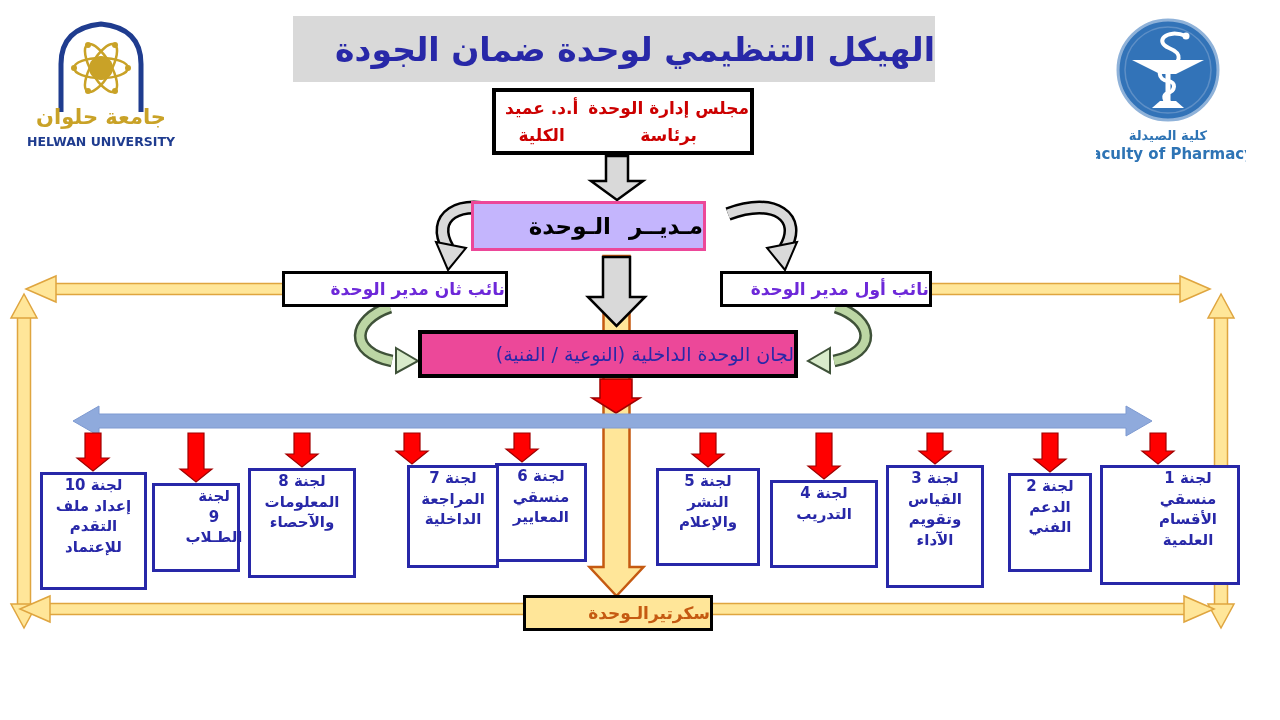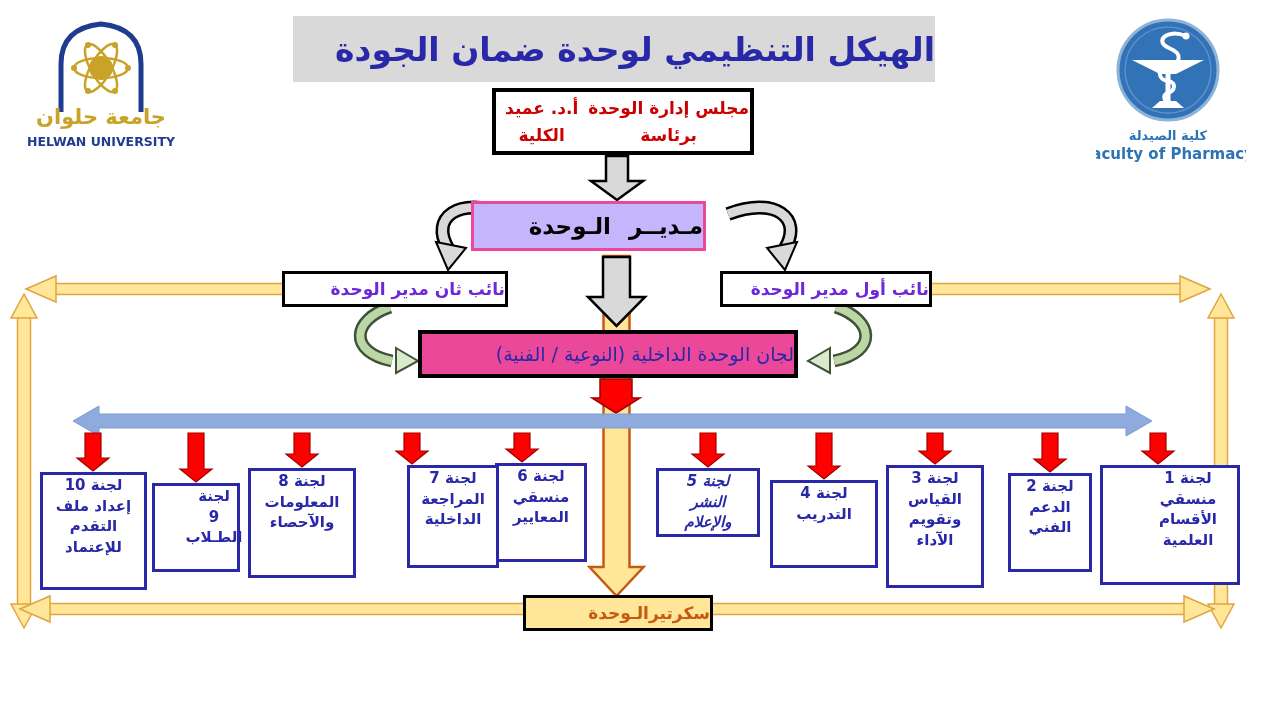--- a/index.html
+++ b/index.html
@@ -22,21 +22,21 @@
   .secretary{left:523px;top:595px;width:190px;height:36px;background:#FFE699;border:3px solid #000;
              color:#C55A11;font-weight:bold;font-size:17px;}
   .cbox{background:#fff;border:3px solid #2828A8;color:#2828A8;font-weight:bold;font-size:15px;
         line-height:1.38;flex-direction:column;}
   .cbox span{display:block;}
   .cbox span:empty{display:none;}
   #c1{left:1100px;top:465px;width:140px;height:120px;padding-left:36px;}
   #c2{left:1008px;top:473px;width:84px;height:99px;}
   #c3{left:886px;top:465px;width:98px;height:123px;}
   #c4{left:770px;top:480px;width:108px;height:88px;}
-  #c5{left:656px;top:468px;width:104px;height:69px;font-style:italic;}
+  #c5{left:656px;top:468px;width:104px;height:98px;}
   #c6{left:468px;top:463px;width:92px;height:99px;margin-left:27px;}
   #c7{left:366px;top:465px;width:92px;height:103px;margin-left:41px;}
   #c8{left:248px;top:468px;width:108px;height:110px;}
   #c9{left:152px;top:483px;width:88px;height:89px;padding-left:36px;}
   #c10{left:40px;top:472px;width:107px;height:118px;}
   .logo{position:absolute;z-index:2;}
   .logo.helwan{left:26px;top:12px;}
   .logo.pharmacy{left:1096px;top:14px;}
 </style>
 </head>

